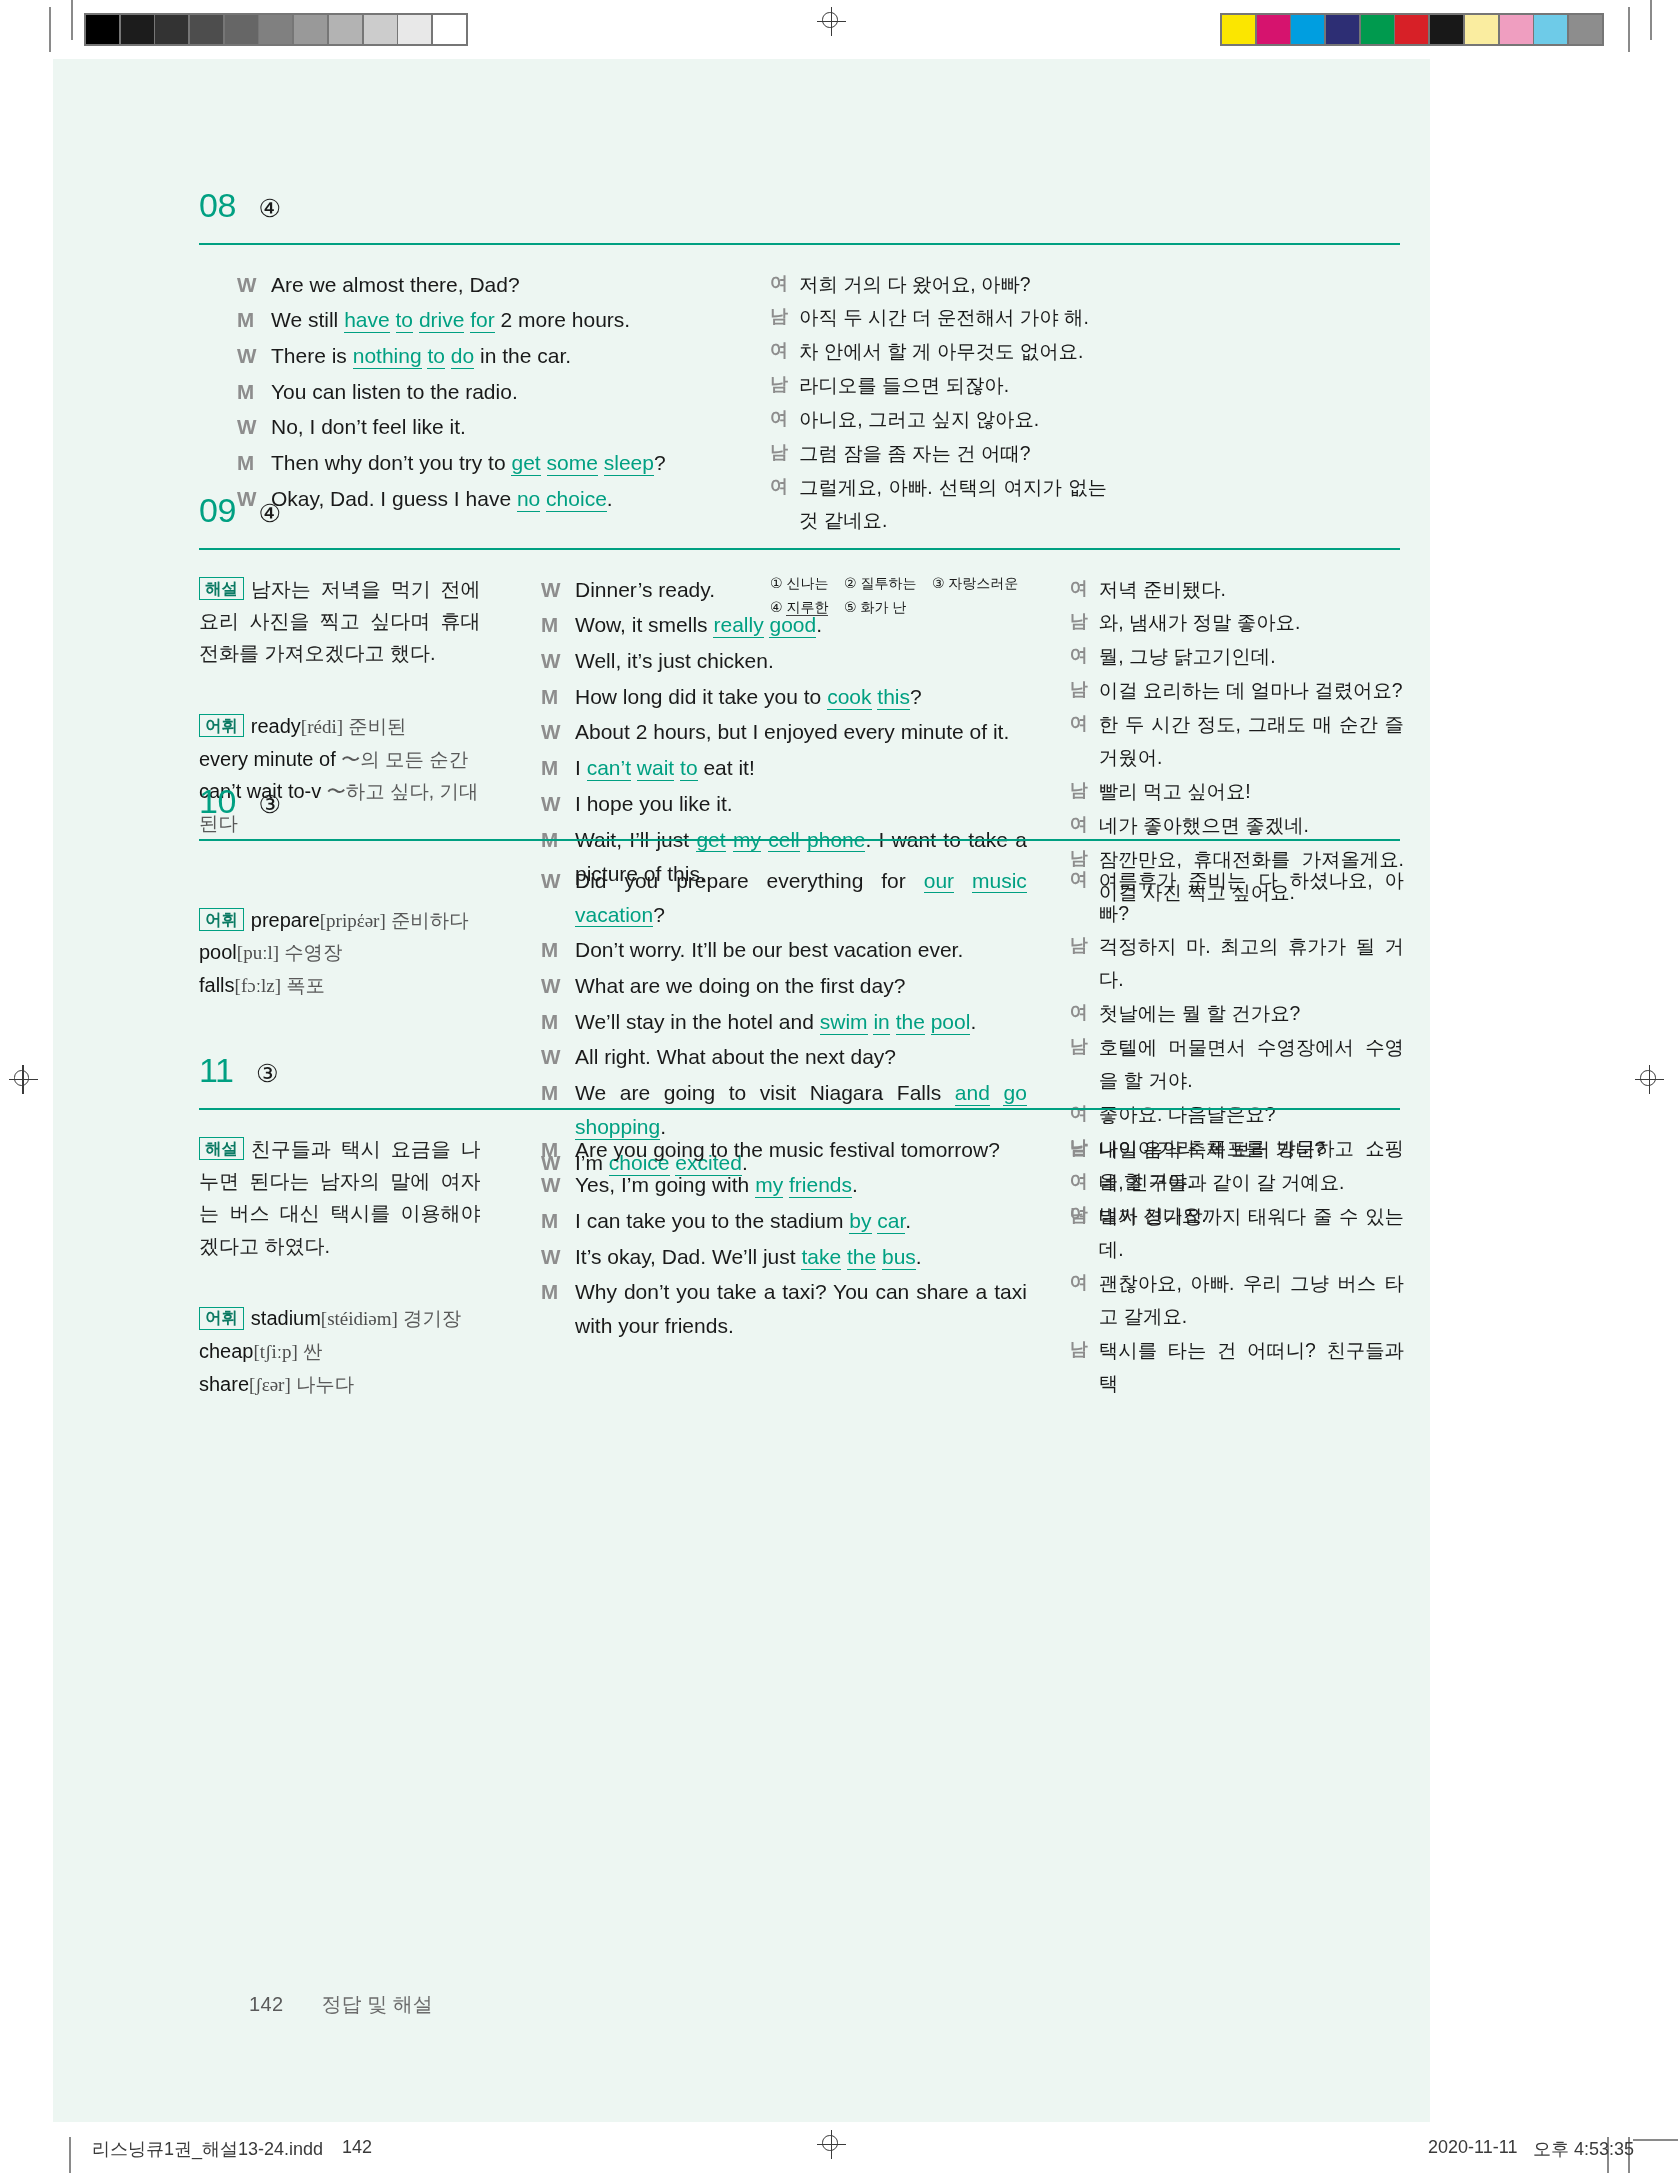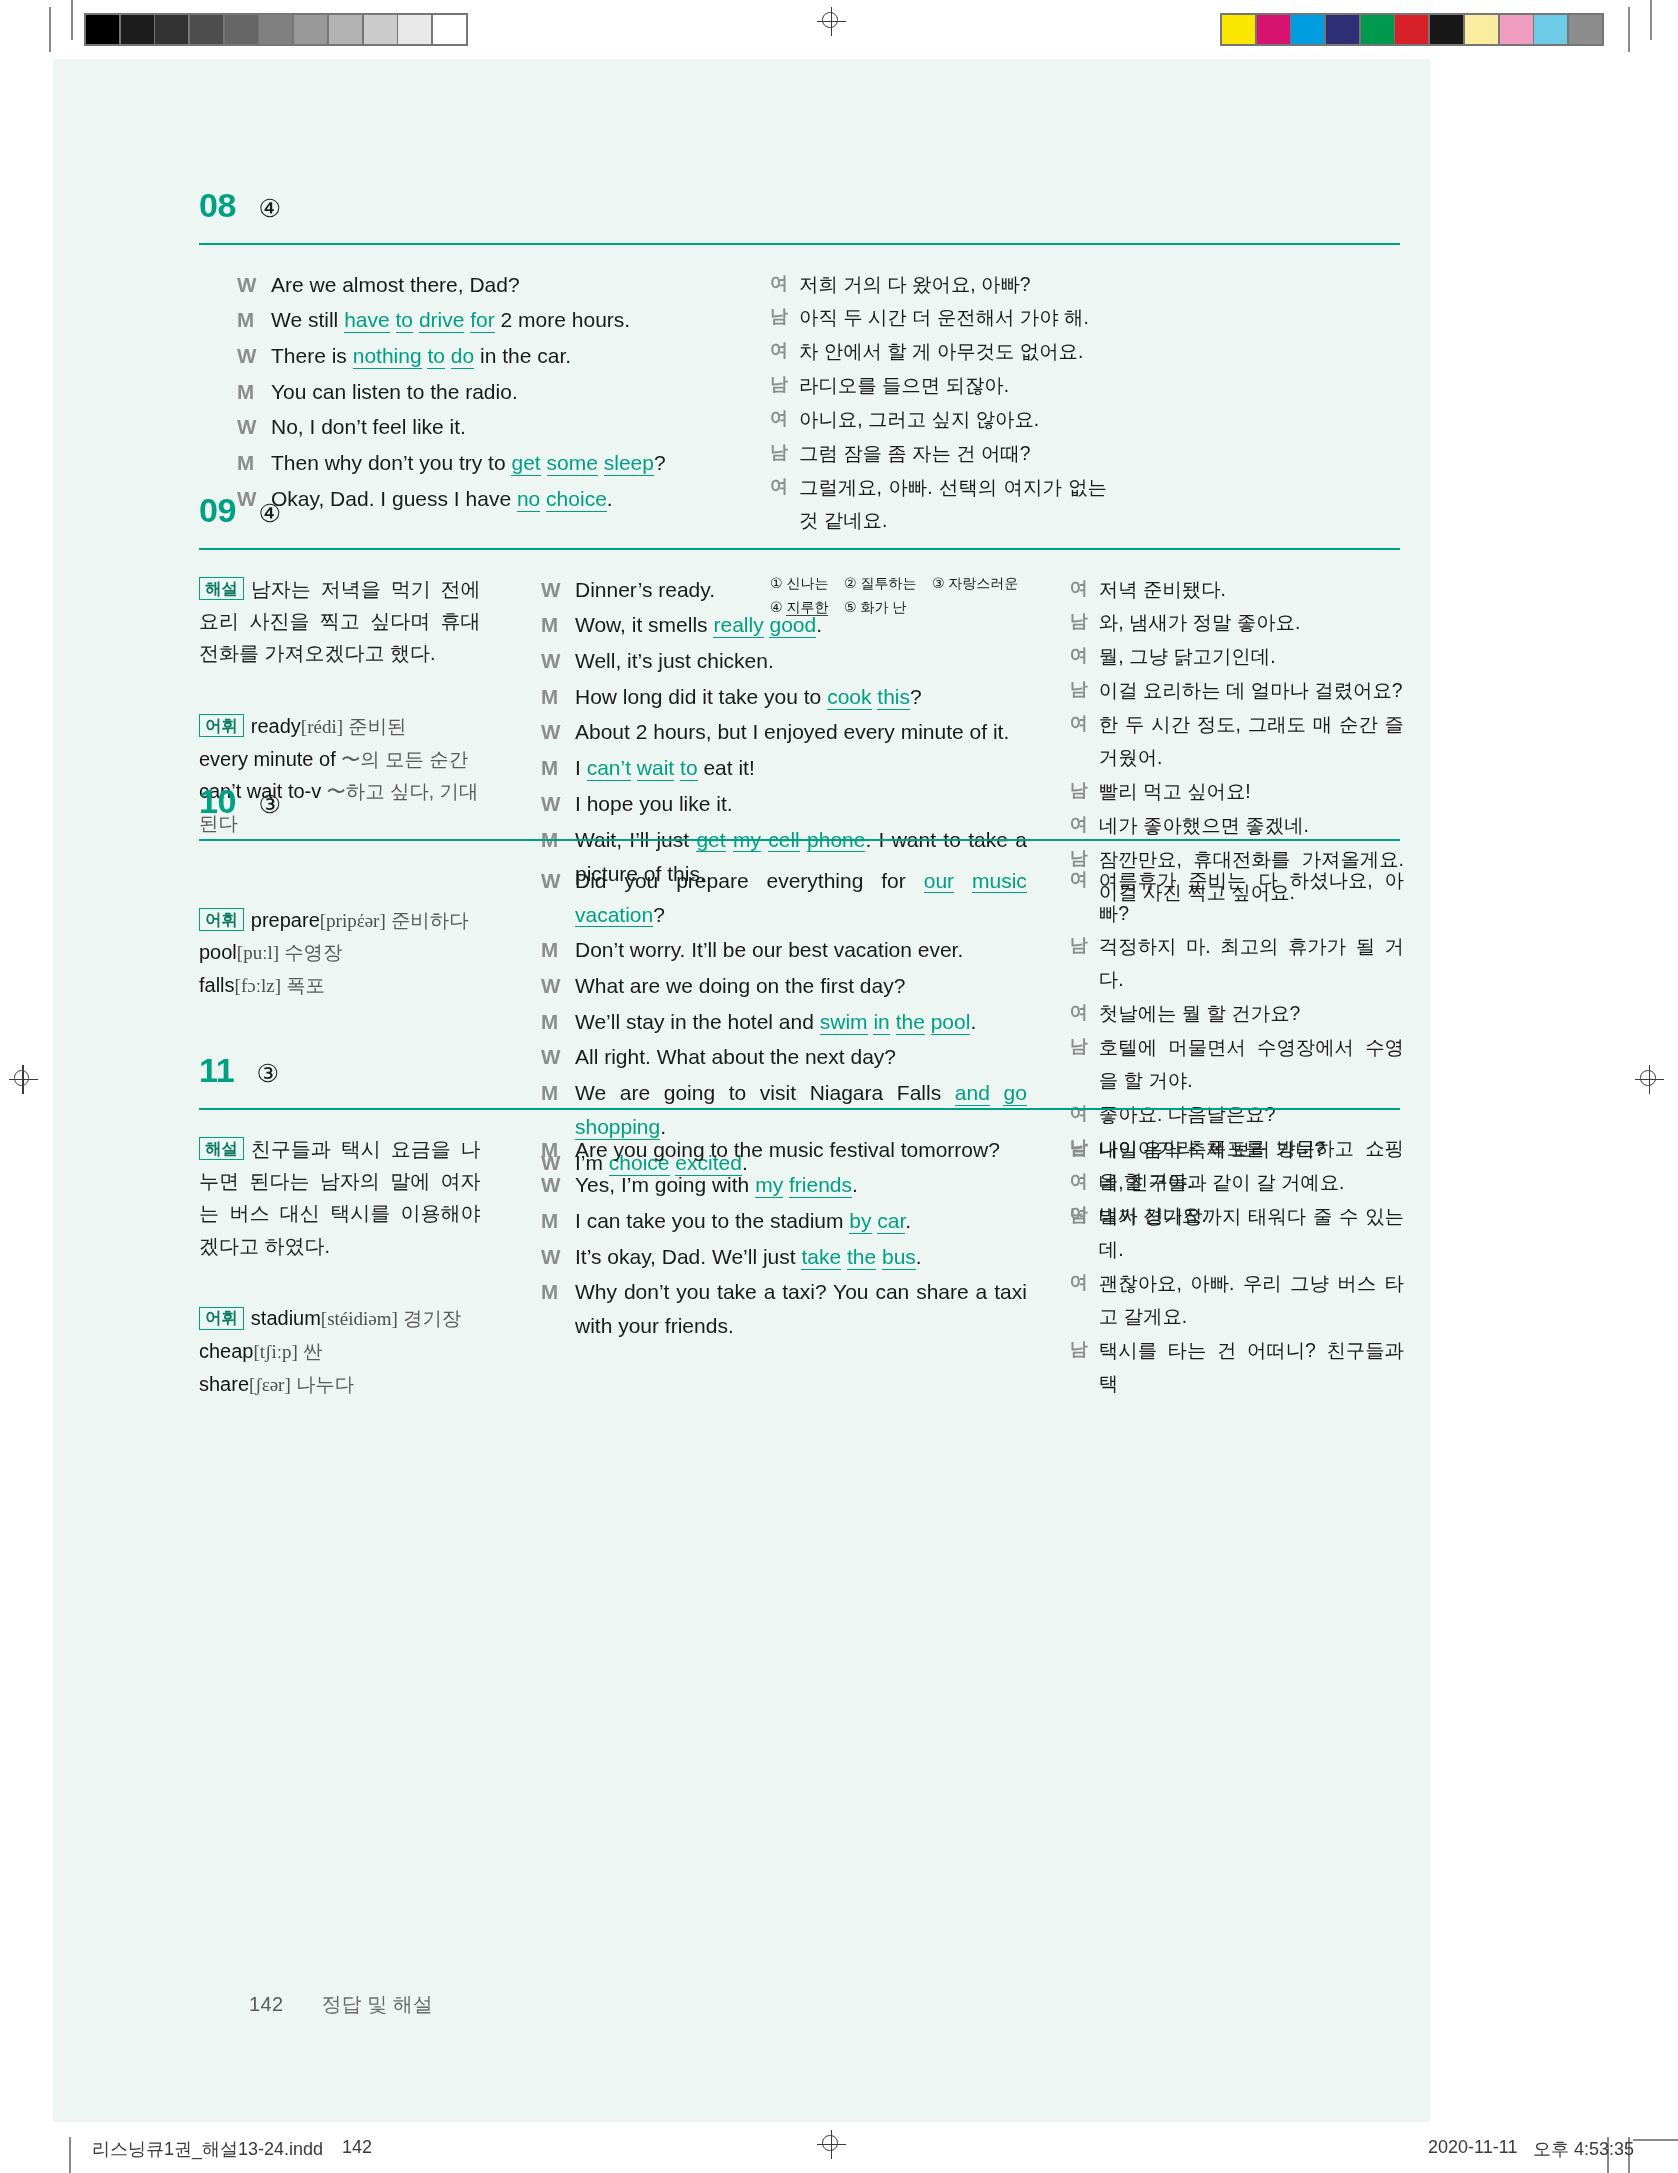--- a/index.html
+++ b/index.html
@@ -104,21 +104,21 @@
     width: 1205px;
   }
   .prob-head {
     display: flex;
     align-items: baseline;
     gap: 22.4px;
     height: 46px;
   }
   .prob-num {
     font-size: 34px;
-    font-weight: bold;
+    font-weight: normal;
     color: #00a082;
     letter-spacing: -0.4px;
     line-height: 1;
   }
   .prob-ans {
     font-size: 25px;
     color: #1a1a1a;
     line-height: 1;
   }
   .prob-rule {

